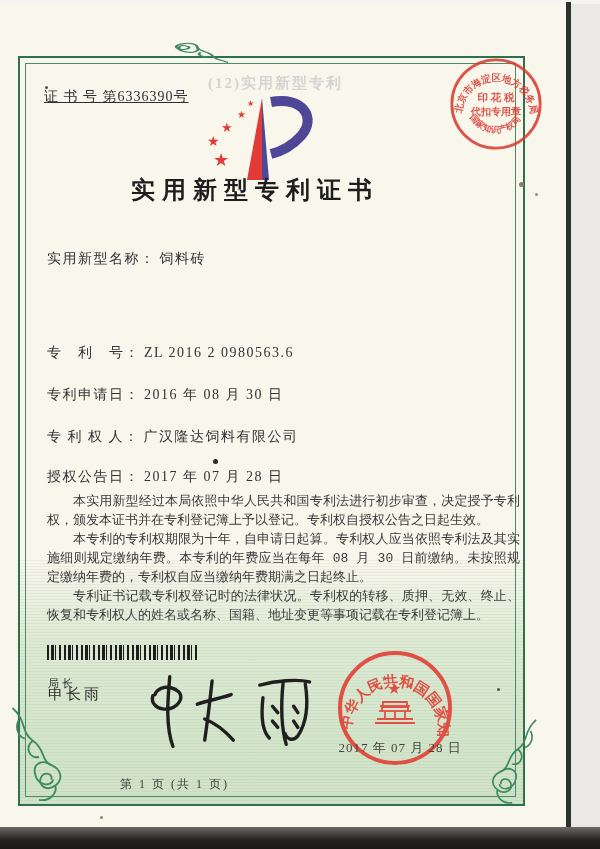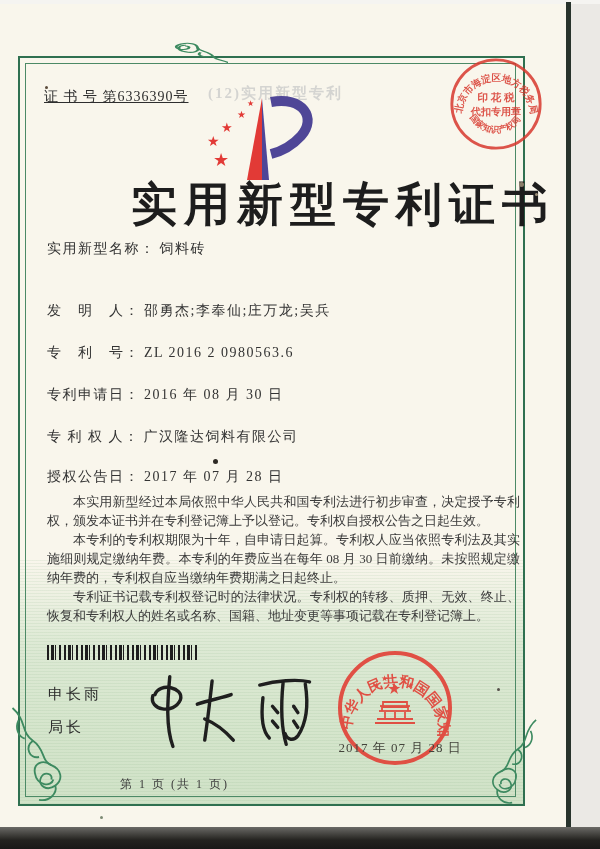--- a/index.html
+++ b/index.html
@@ -10,34 +10,34 @@
   .top-sliver{position:absolute;left:0;top:0;width:600px;height:4px;background:#f5f4f1;}
   .bottom-shadow{position:absolute;left:0;bottom:0;width:600px;height:22px;
     background:linear-gradient(180deg,#6b6a66,#23221f 60%,#191817);}
   .green-band{position:absolute;left:19px;top:560px;width:506px;height:244px;
     background:
       repeating-linear-gradient(180deg,rgba(110,160,110,.10) 0 1px,rgba(0,0,0,0) 1px 3px),
       linear-gradient(180deg,rgba(216,231,208,0),rgba(216,231,208,.85) 35%,rgba(211,228,202,.95) 70%,#d0e2c7);}
   .frame-outer{position:absolute;left:18px;top:56px;width:503px;height:746px;border:2px solid #2f7050;}
   .frame-inner{position:absolute;left:25px;top:63px;width:489px;height:732px;border:1px solid #4c8a66;}
   .cert-no{position:absolute;left:44px;top:88px;font-size:14px;color:#2e2e2e;letter-spacing:1px;white-space:nowrap;text-decoration:underline;}
-  .ghost{position:absolute;left:208px;top:84px;font-size:15px;font-weight:bold;color:rgba(120,125,140,.28);
+  .ghost{position:absolute;left:208px;top:74px;font-size:15px;font-weight:bold;color:rgba(120,125,140,.28);
     letter-spacing:2px;filter:blur(.4px);white-space:nowrap;}
-  .title{position:absolute;left:131px;top:174px;font-size:46px;font-weight:bold;color:#1d1d1d;
+  .title{position:absolute;left:131px;top:174px;font-size:24px;font-weight:bold;color:#1d1d1d;
     letter-spacing:7px;white-space:nowrap;}
   .field{position:absolute;left:47px;font-size:14px;color:#333;white-space:nowrap;letter-spacing:1.5px;}
   .field .lab{color:#333;}
   .field .val{margin-left:4px;}
   .paras{position:absolute;left:47px;top:492px;width:473px;font-size:13px;line-height:19px;color:#3a3a3a;
-    text-align:justify;}
+    text-align:justify;font-family:Liberation Mono, monospace;}
   .paras p{margin:0;text-indent:2em;}
   .barcode{position:absolute;left:47px;top:645px;width:152px;height:15px;
     background:repeating-linear-gradient(90deg,#1d1d1d 0 2px,rgba(0,0,0,0) 2px 4px,#1d1d1d 4px 7px,
       rgba(0,0,0,0) 7px 8px,#1d1d1d 8px 9px,rgba(0,0,0,0) 9px 12px,#1d1d1d 12px 14px,rgba(0,0,0,0) 14px 17px);}
-  .director-title{position:absolute;left:48px;top:718px;font-size:15px;color:#2b2b2b;letter-spacing:3px;}
+  .director-title{position:absolute;left:48px;top:676px;font-size:11px;color:#2b2b2b;letter-spacing:3px;}
   .director-name{position:absolute;left:48px;top:685px;font-size:15px;color:#2b2b2b;letter-spacing:3px;}
   .signature{position:absolute;left:138px;top:668px;}
   .seal{position:absolute;left:335px;top:648px;opacity:.88;}
   .seal-date{position:absolute;left:330px;top:739px;width:140px;text-align:center;font-size:13px;
     color:#44443c;letter-spacing:1px;white-space:nowrap;}
   .tax-stamp{position:absolute;left:448px;top:56px;opacity:.85;}
   .footer{position:absolute;left:120px;top:776px;width:260px;text-align:left;font-size:12px;
     color:#3c3c3c;letter-spacing:2px;}
   .orn{position:absolute;}
   .specks{position:absolute;left:45px;top:86px;width:3px;height:3px;border-radius:50%;background:#5a4a3a;
@@ -91,25 +91,22 @@
       <text x="8" y="72" font-size="18">★</text>
       <text x="2" y="52" font-size="14">★</text>
       <text x="16" y="38" font-size="13">★</text>
       <text x="32" y="24" font-size="10">★</text>
       <text x="42" y="12" font-size="8">★</text>
     </g>
   </svg>
 
   <div class="title">实用新型专利证书</div>
 
-  <div class="field" style="top:240px;">
+  <div class="field" style="top:250px;">
     <span class="lab">实用新型名称：</span><span class="val">饲料砖</span>
-  </div>
-  <div class="field" style="top:302px;">
-    <span class="lab">发　明　人：</span><span class="val">邵勇杰;李奉仙;庄万龙;吴兵</span>
   </div>
   <div class="field" style="top:344px;">
     <span class="lab">专　利　号：</span><span class="val">ZL 2016 2 0980563.6</span>
   </div>
   <div class="field" style="top:386px;">
     <span class="lab">专利申请日：</span><span class="val">2016 年 08 月 30 日</span>
   </div>
   <div class="field" style="top:428px;">
     <span class="lab">专 利 权 人：</span><span class="val">广汉隆达饲料有限公司</span>
   </div>

